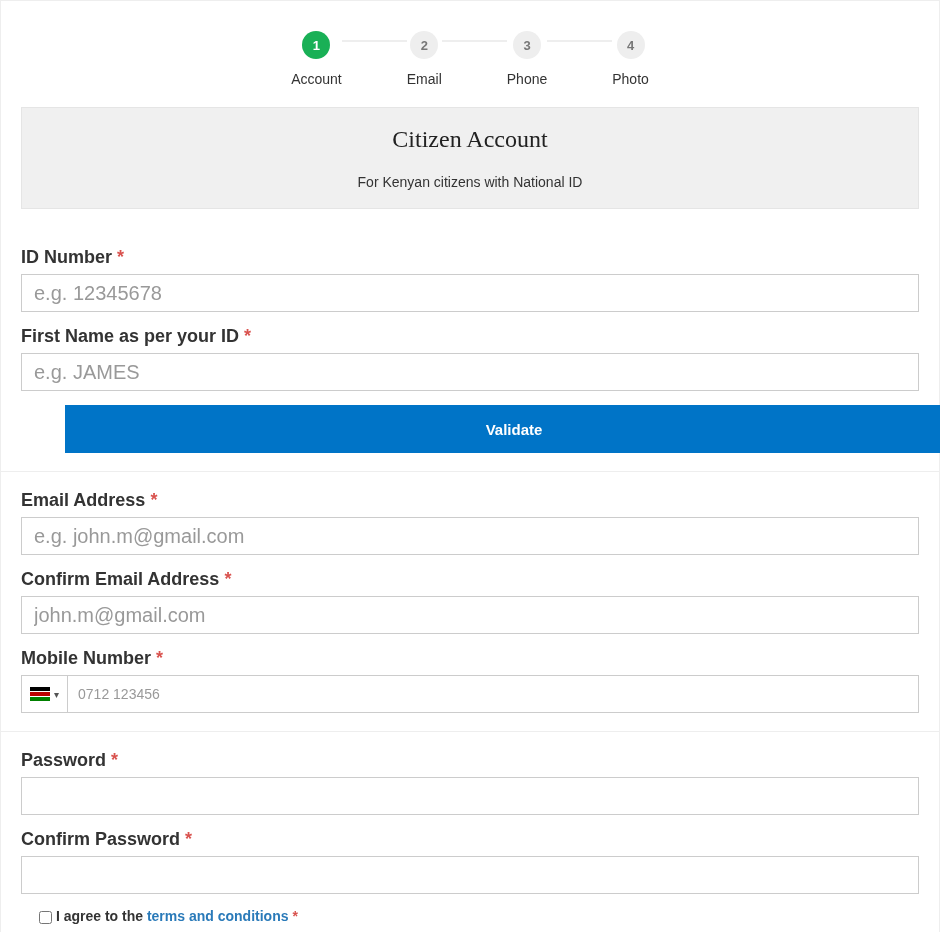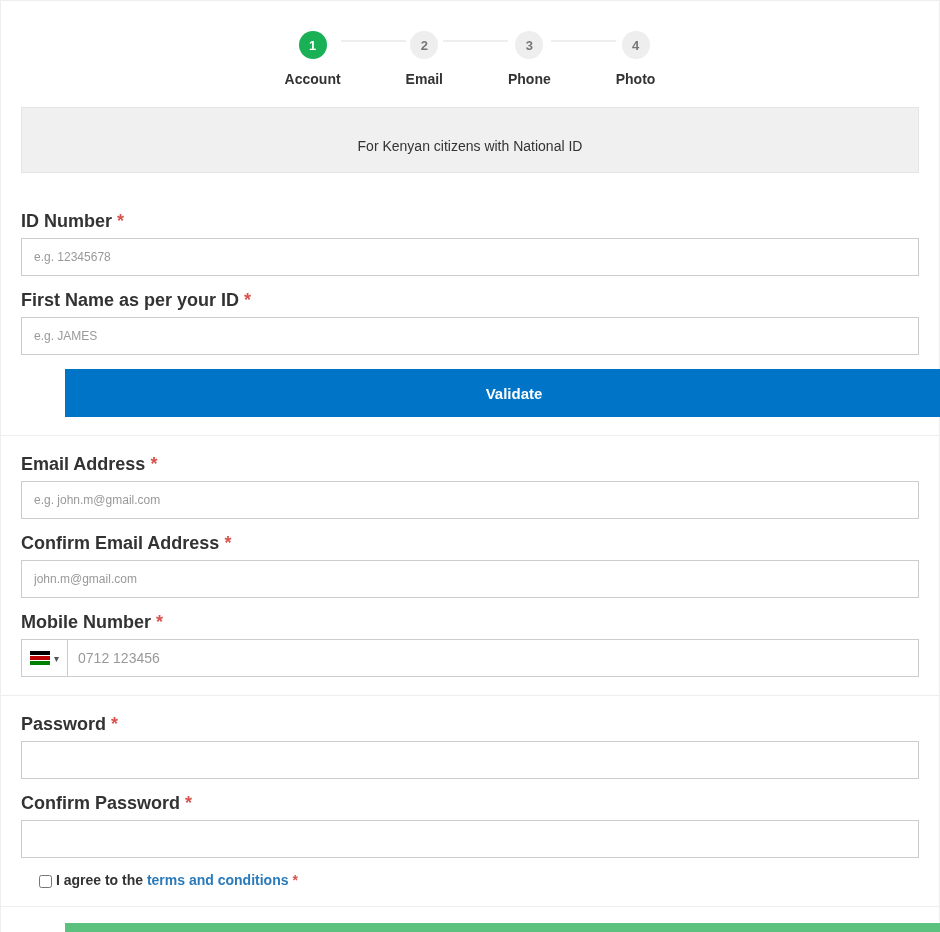--- a/index.html
+++ b/index.html
@@ -46,21 +46,20 @@
       z-index: 2;
     }
     .step.active .step-circle {
       background: #19b056;
       color: #fff;
     }
     .step-label {
       margin-top: 12px;
       font-size: 14px;
       color: #333;
-      font-weight: bold;
     }
     .step-connector {
       width: 65px;
       height: 2px;
       background: #eeeeee;
       position: relative;
       top: -18px;
       z-index: 1;
     }
     .header-panel {
@@ -71,21 +70,21 @@
       text-align: center;
     }
     .header-panel h2 {
       font-family: Georgia, 'Times New Roman', serif;
       font-size: 24px;
       font-weight: normal;
       color: #222;
     }
     .header-panel p {
       font-size: 14px;
-      margin-top: 12px;
+      margin-top: 21px;
       color: #333;
     }
     .section {
       border-top: 1px solid #eee;
       padding: 18px 20px;
     }
     .section.first {
       border-top: none;
       margin-top: 20px;
     }
@@ -103,21 +102,21 @@
       color: #333;
     }
     .required {
       color: #d9534f;
     }
     input.form-control {
       width: 100%;
       height: 38px;
       padding: 8px 12px;
       border: 1px solid #ccc;
-      font-size: 12px;
+      font-size: 20px;
       color: #555;
       background: #fff;
     }
     input.form-control::placeholder {
       color: #999;
     }
     .btn {
       display: block;
       width: 100%;
       height: 48px;
@@ -212,20 +211,21 @@
       <div class="step-label">Phone</div>
     </div>
     <div class="step-connector"></div>
     <div class="step">
       <div class="step-circle">4</div>
       <div class="step-label">Photo</div>
     </div>
   </div>
 
   <div class="header-panel">
+    <h2>Citizen Account</h2>
     <p>For Kenyan citizens with National ID</p>
   </div>
 
   <div class="section first">
     <div class="form-group">
       <label class="field-label">
         <span>ID Number </span><span class="required">*</span>
       </label>
       <input type="text" class="form-control" placeholder="e.g. 12345678" style="">
     </div>

